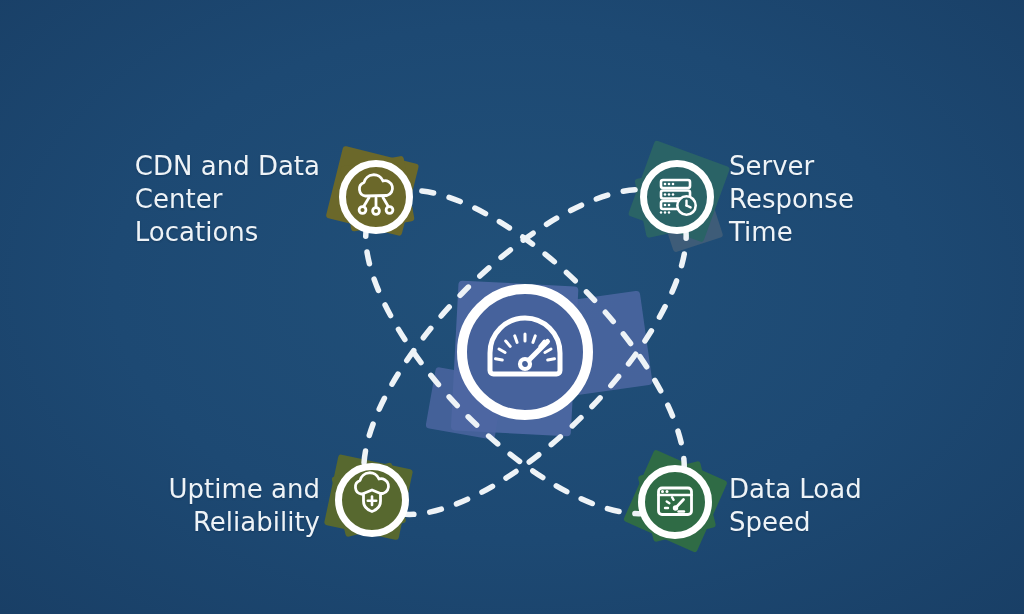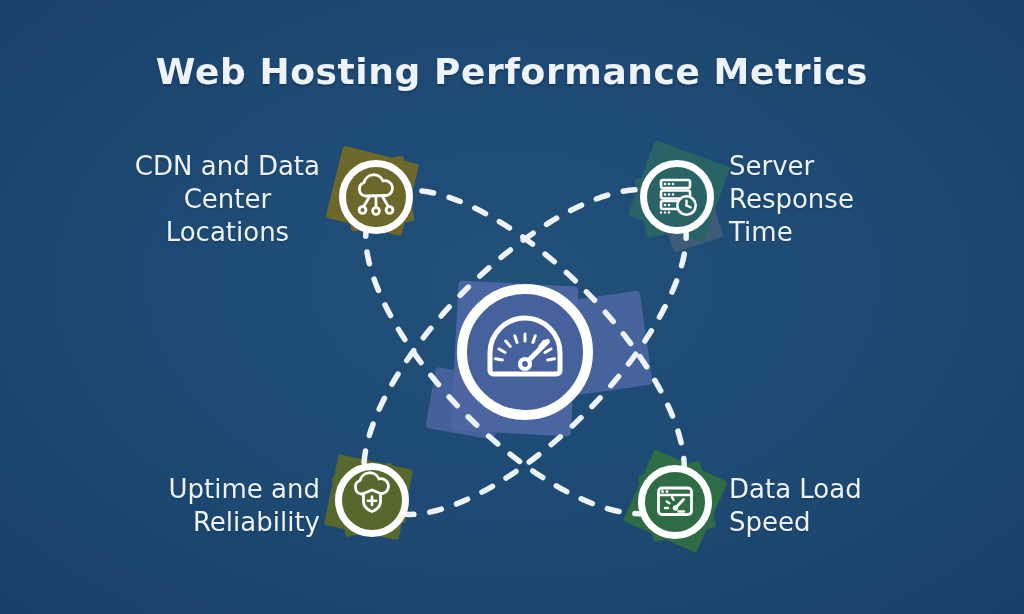--- a/index.html
+++ b/index.html
@@ -11,21 +11,21 @@
   .scene{position:absolute;left:0;top:0;width:1024px;height:614px;}
   .title{
     position:absolute;top:52px;left:0;width:100%;text-align:center;
     font-size:36px;font-weight:700;letter-spacing:.6px;line-height:1.1;
     text-shadow:0 2px 2px rgba(10,30,55,.35);
   }
   .label{
     position:absolute;font-size:26px;line-height:33px;font-weight:500;
     white-space:pre-line;text-shadow:0 1px 2px rgba(10,30,55,.3);
   }
-  .label.tl{top:150px;right:704px;text-align:center;}
+  .label.tl{top:150px;right:704px;text-align:left;}
   .label.tr{top:150px;left:729px;text-align:left;}
   .label.bl{top:473px;right:704px;text-align:right;}
   .label.br{top:473px;left:729px;text-align:left;}
   .ic{stroke:#fff;fill:none;stroke-linecap:round;stroke-linejoin:round;}
 </style>
 </head>
 <body>
 
 <div class="stage">
 
@@ -137,21 +137,20 @@
         </g>
         <line x1="0.5" y1="7" x2="8.5" y2="-1.5"></line>
         <line x1="-10" y1="7" x2="-7" y2="7" stroke-width="2.4"></line>
         <line x1="-8.3" y1="0.5" x2="-5.6" y2="2.2" stroke-width="2.4"></line>
         <line x1="-3" y1="-3.8" x2="-1.4" y2="-1.2" stroke-width="2.4"></line>
         <line x1="3.5" y1="10.5" x2="9" y2="10.5" stroke-width="2.4"></line>
       </g>
     </g>
   </svg>
 
-  <div class="title">Web Hosting Performance Metrics</div>
   <div class="label tl">CDN and Data
 Center
 Locations</div>
   <div class="label tr">Server
 Response
 Time</div>
   <div class="label bl">Uptime and
 Reliability</div>
   <div class="label br">Data Load
 Speed</div>

